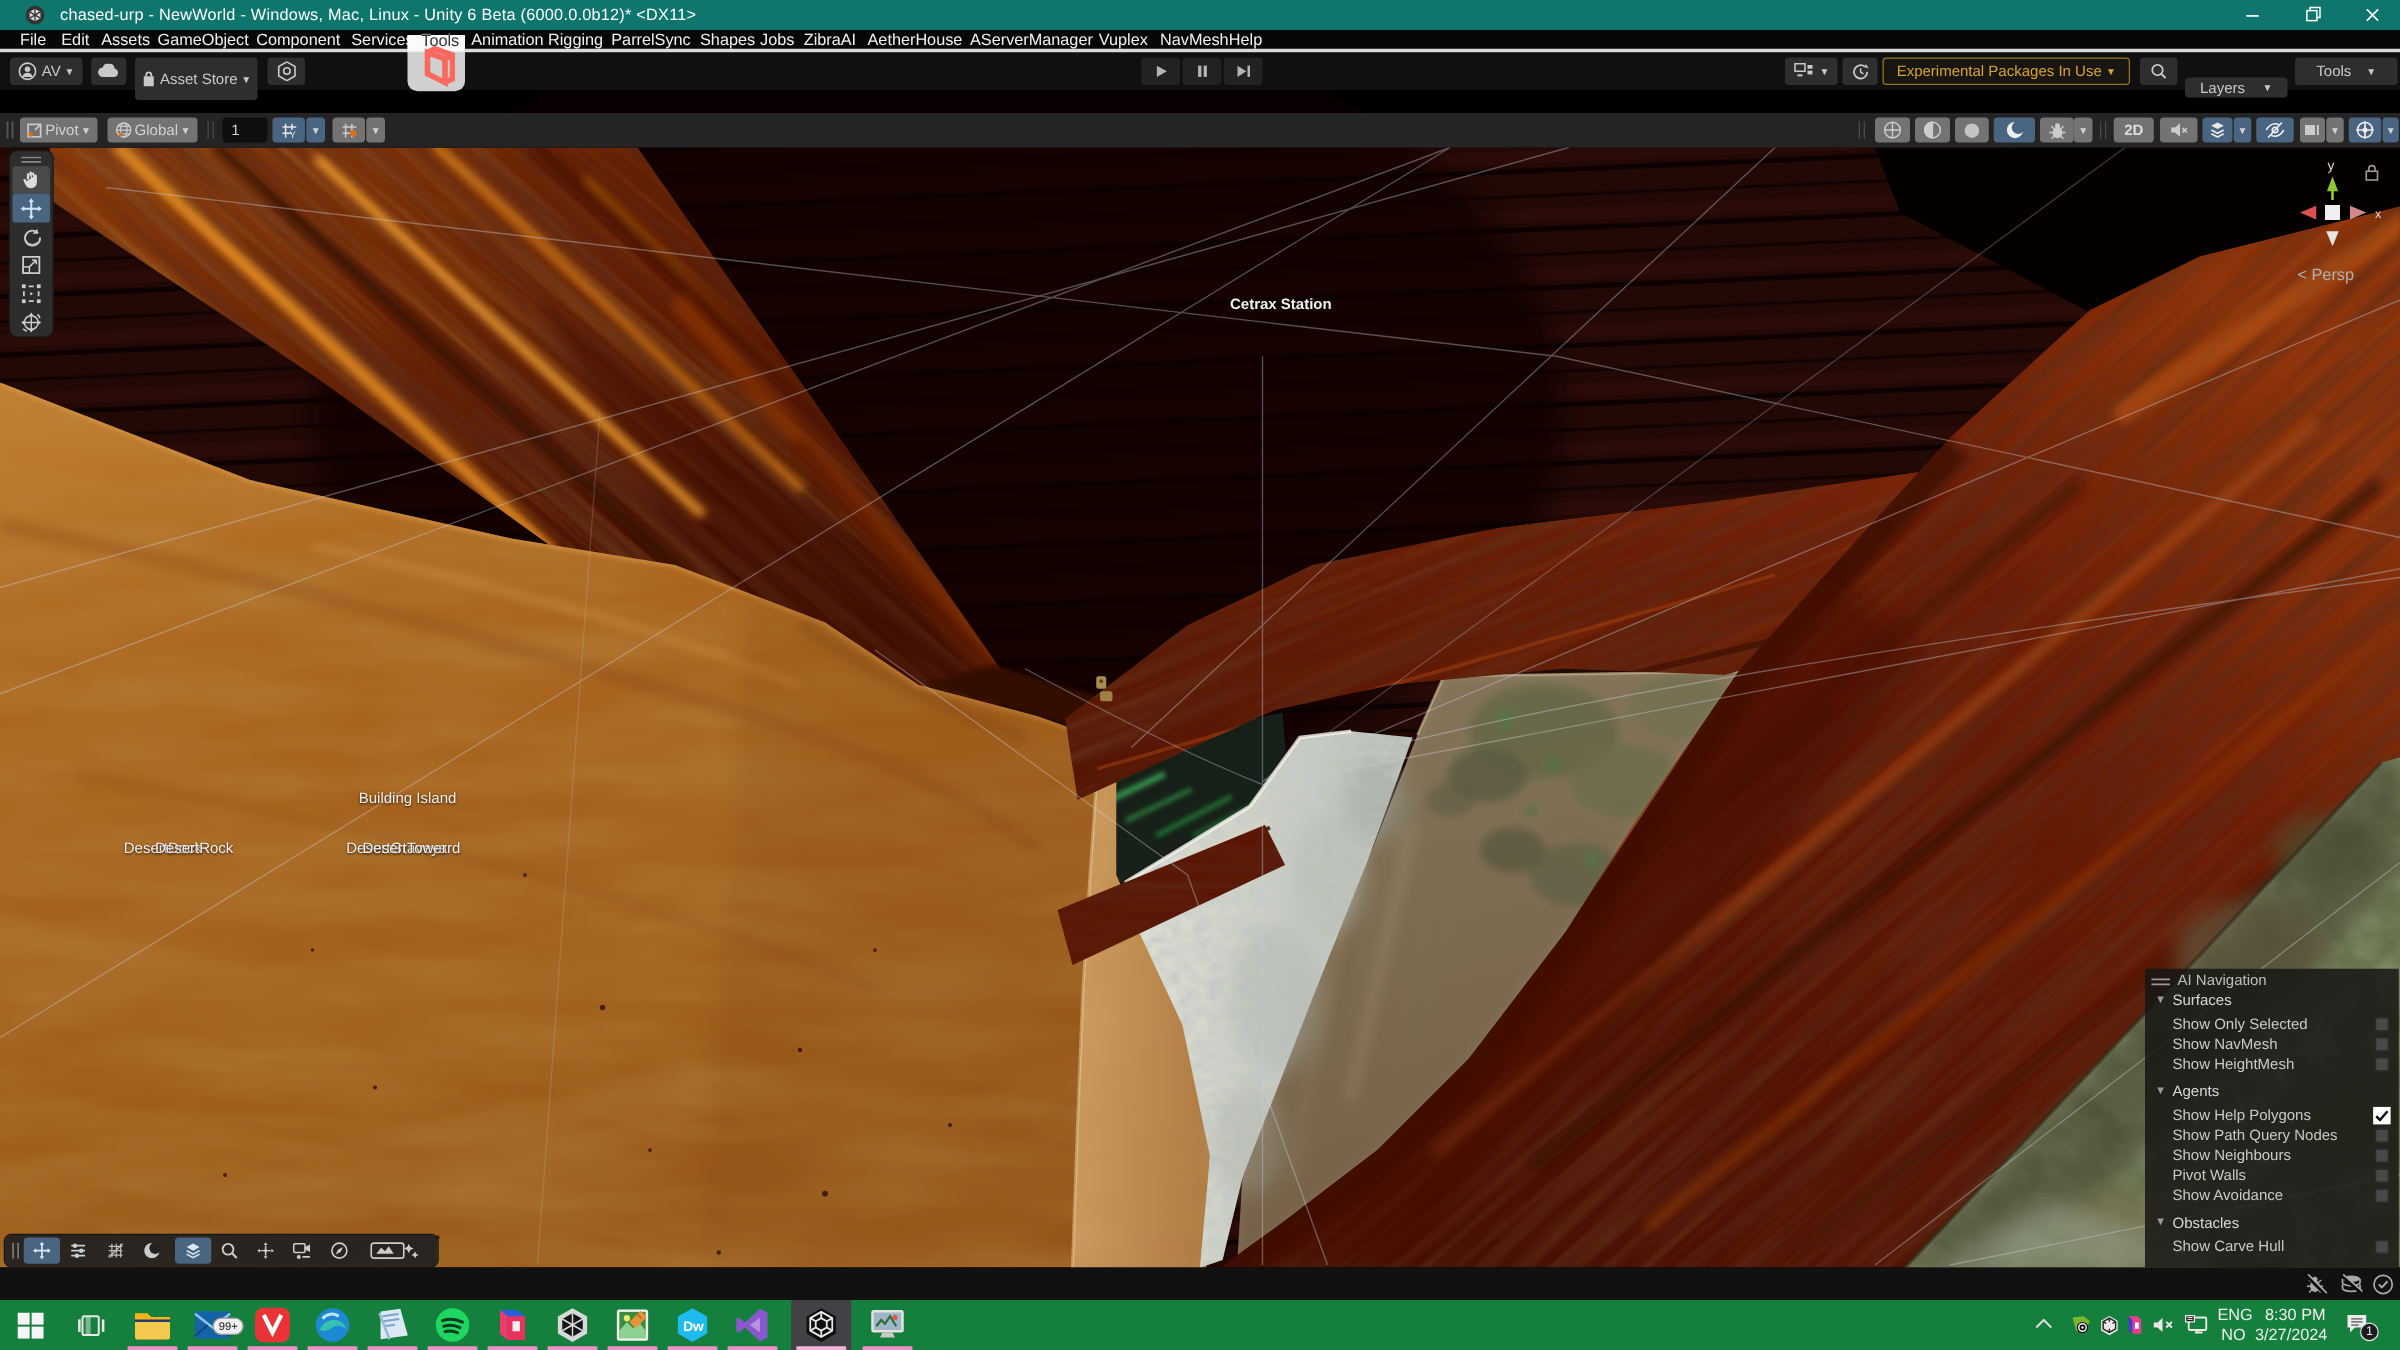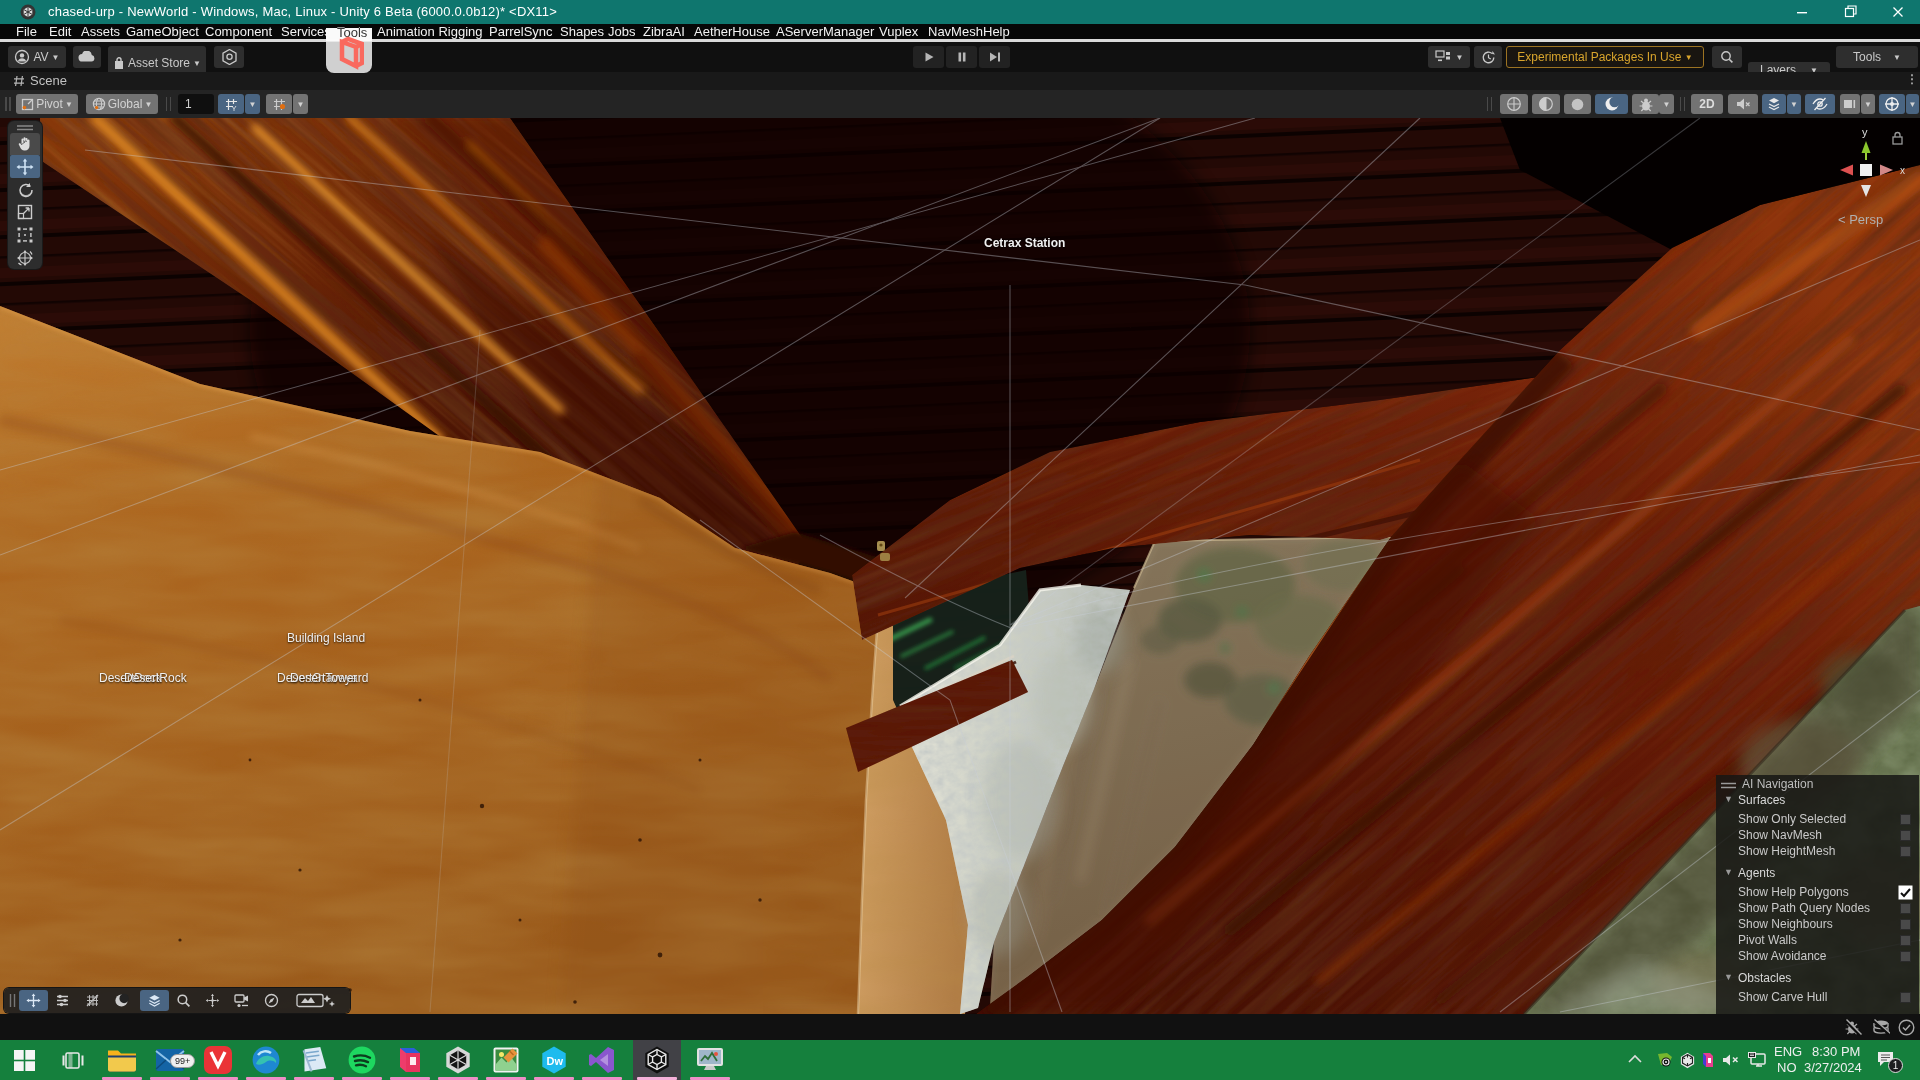--- a/index.html
+++ b/index.html
@@ -440,27 +440,20 @@
       </div>
   <div class="tbtn" style="left:1748px;top:20px;width:82px;height:16px">
         <span style="margin-right:14px">Layers</span>
         <span style="font-size:8px">▼</span>
       </div>
   <div class="tbtn" style="left:1836px;top:4px;width:82px;height:22px">
         <span style="margin-right:12px">Tools</span>
         <span style="font-size:8px">▼</span>
       </div>
 </div>
-<div id="tabbar" class="abs">
-  <svg class="abs" style="left:13px;top:3px" width="12" height="12" viewBox="0 0 12 12">
-        <path d="M4 1L2.6 11M9.4 1L8 11M1 3.8h10M1 8.2h10" stroke="#b5b5b5" stroke-width="1.2" fill="none"></path>
-      </svg>
-  <span class="abs" style="left:30px;top:1px;font-size:13px">Scene</span>
-  <span class="abs" style="left:1906px;top:0px;color:#aaa;font-weight:bold">⋮</span>
-</div>
 <div id="scenebar" class="abs">
   <svg class="abs" style="left:4px;top:7px" width="8" height="14">
         <path d="M2 0v14M6 0v14" stroke="#555" stroke-width="1.5"></path>
       </svg>
   <div class="sbtn" style="left:16px;width:62px">
     <svg width="13" height="13" viewBox="0 0 13 13">
           <rect x="1.5" y="1.5" width="10" height="10" fill="none" stroke="#ccc" stroke-width="1.3"></rect>
           <circle cx="3.4" cy="9.6" r="1.8" fill="#e06e10"></circle>
           <path d="M11.5 1.5L7 6" stroke="#ccc" stroke-width="1.3"></path>
         </svg>

